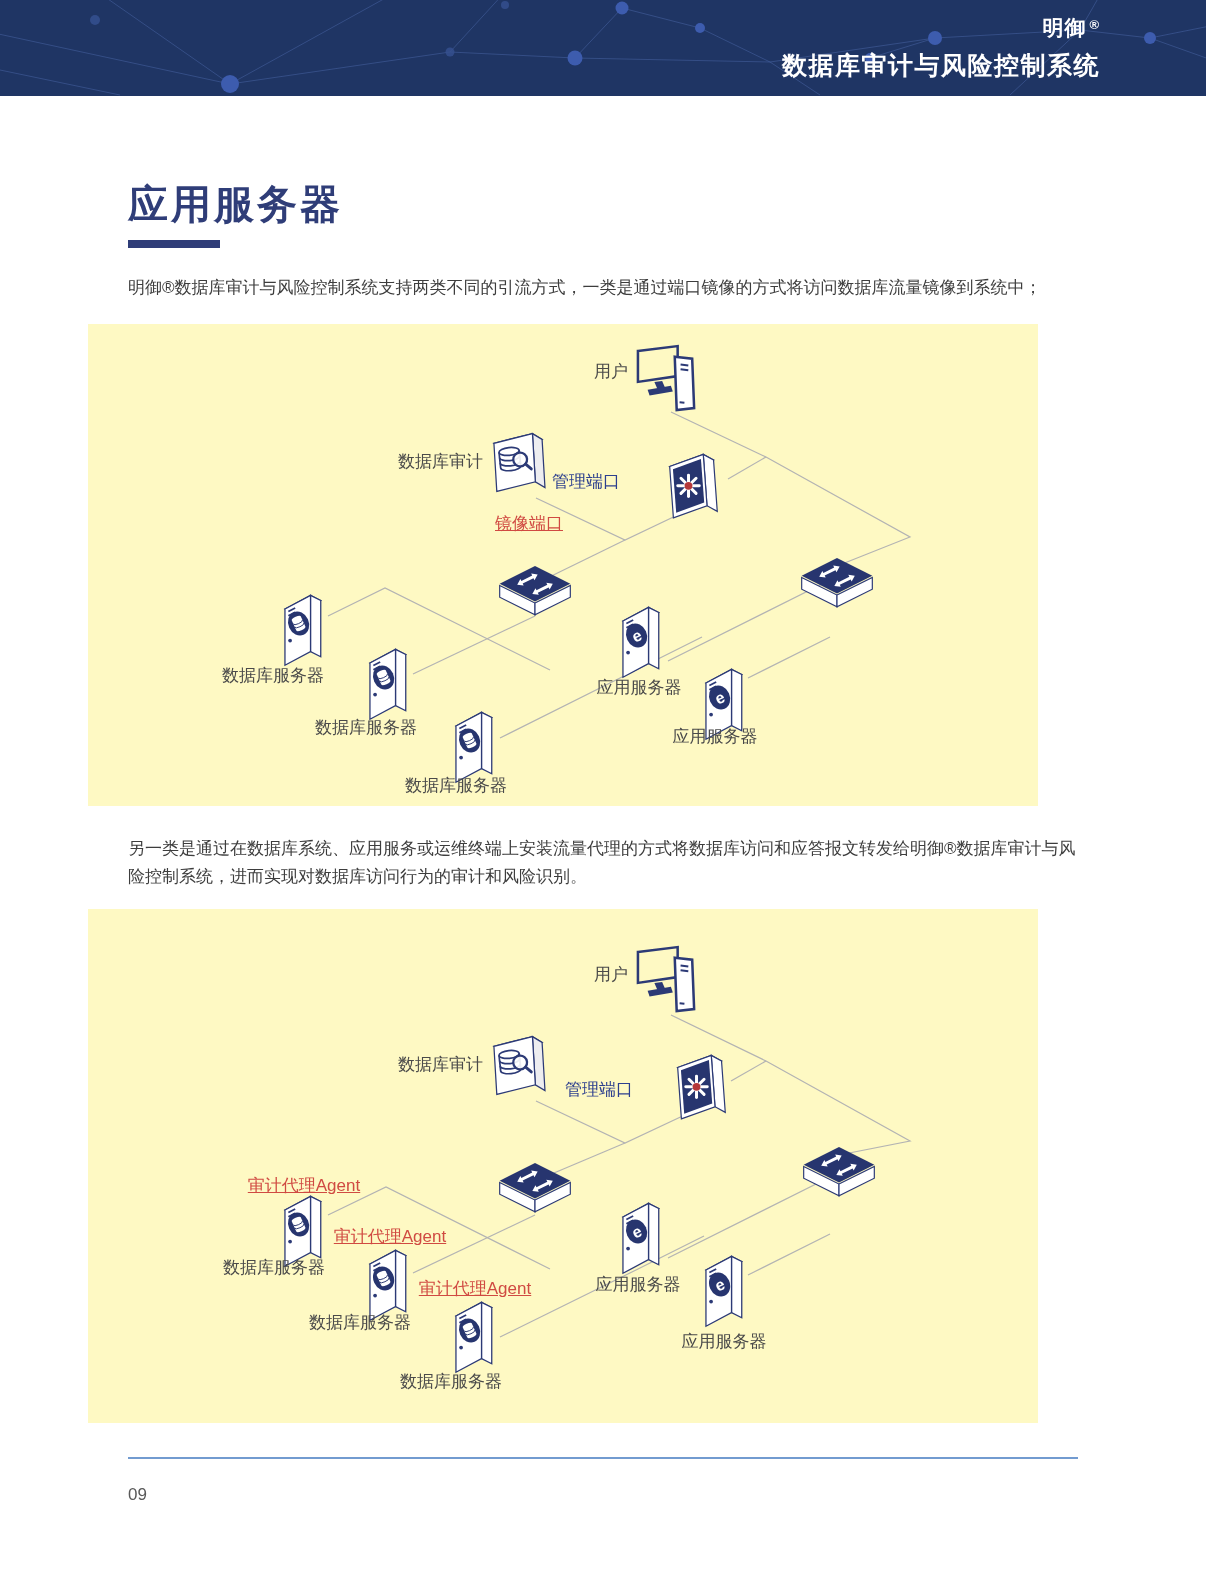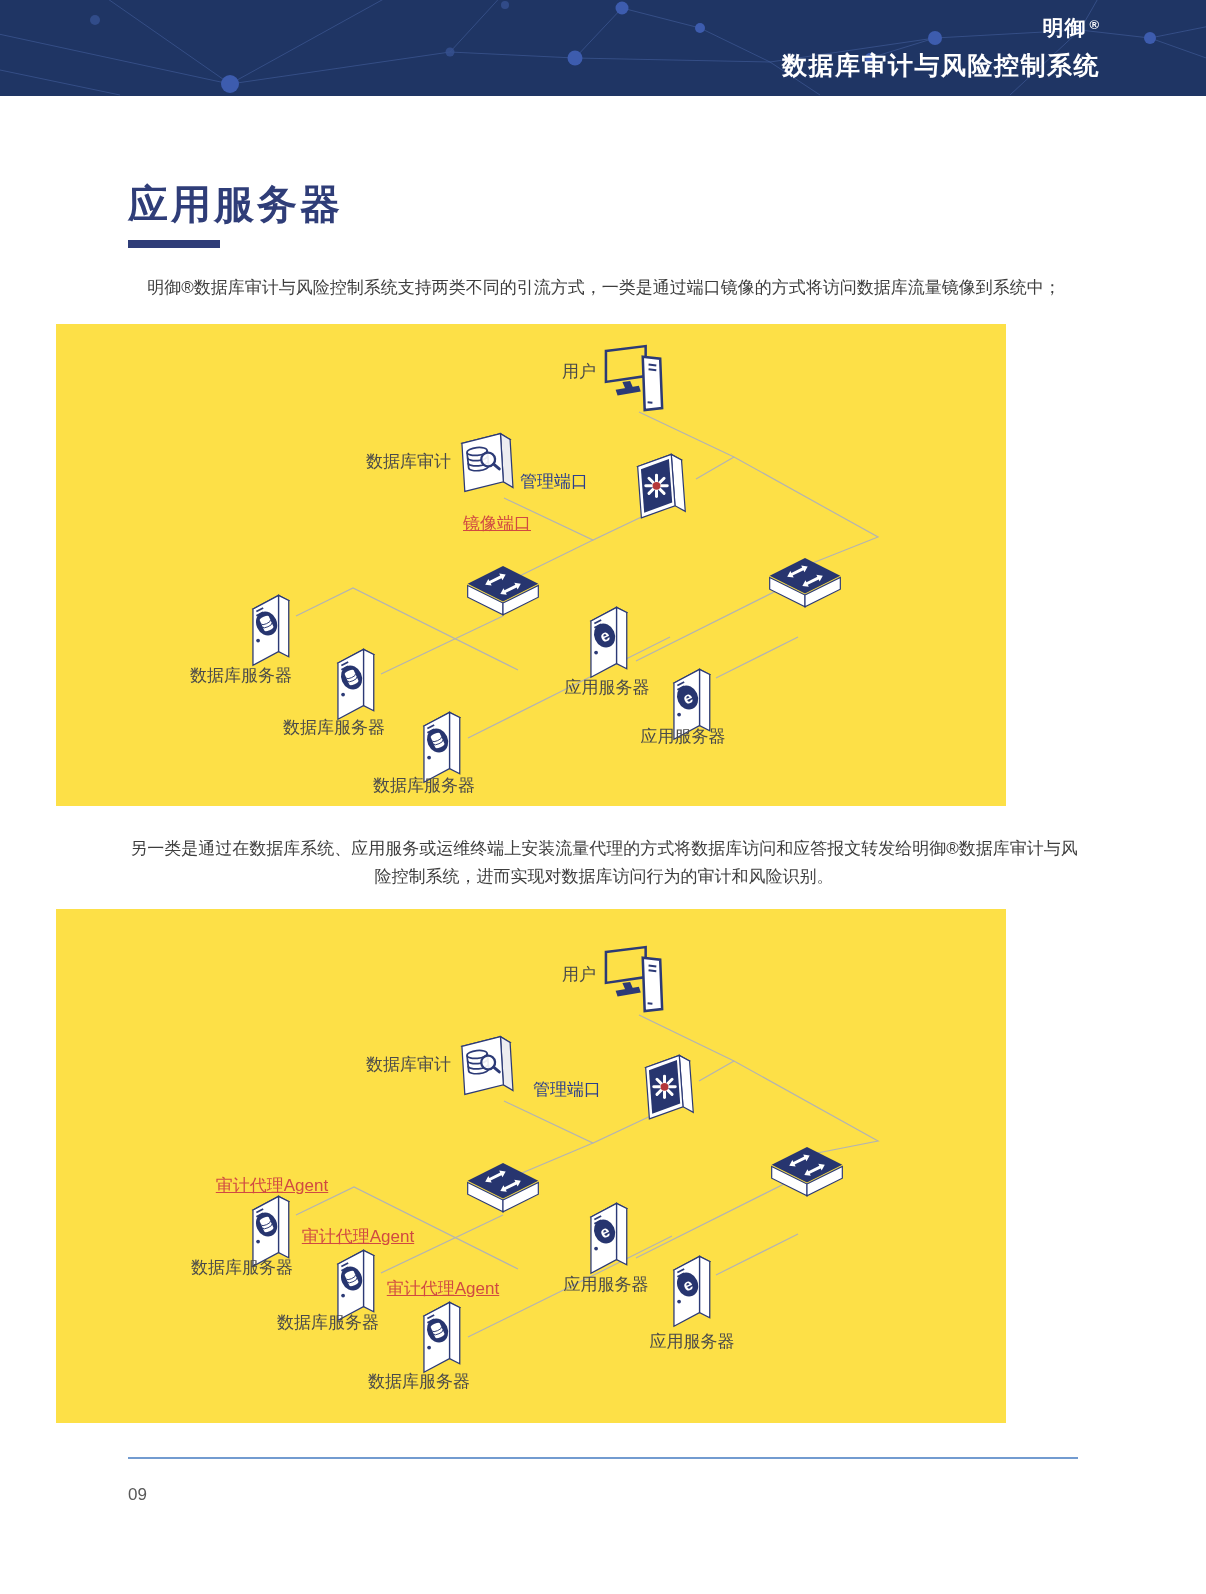--- a/index.html
+++ b/index.html
@@ -8,23 +8,23 @@
     font-family:"Liberation Sans",sans-serif;overflow:hidden;
   }
   .banner{height:96px;background:#1f3564;position:relative;overflow:hidden;}
   .banner svg.bg{position:absolute;left:0;top:0;}
   .banner-text{position:absolute;right:106px;top:14px;text-align:right;color:#fff;z-index:2;}
   .brand-line{font-size:21px;font-weight:bold;letter-spacing:1px;}
   .brand-line .reg{font-size:13px;vertical-align:6px;margin-left:3px;}
   .product-line{font-size:25px;font-weight:bold;margin-top:7px;letter-spacing:1.5px;}
   h1.page-title{margin:86px 0 0 128px;font-size:40px;line-height:1.1;color:#2f3d78;letter-spacing:3px;font-weight:bold;}
   .title-bar{width:92px;height:8px;background:#2f3d78;margin:14px 0 0 128px;}
-  .para{width:952px;margin:26px 0 0 128px;font-size:17px;color:#3d3d3d;line-height:1.65;text-align:center;}
+  .para{width:952px;margin:26px 0 0 128px;font-size:17px;color:#3d3d3d;line-height:1.65;}
   .para.second{margin-top:29px;}
-  .panel{width:950px;margin-left:56px;background:#fde047;position:relative;}
+  .panel{width:950px;margin-left:88px;background:#fef9c3;position:relative;}
   #panel1{height:482px;margin-top:22px;}
   #panel2{height:514px;margin-top:18px;}
   .lines{position:absolute;left:0;top:0;}
   .node{position:absolute;}
   .lbl{position:absolute;font-size:17px;color:#4a4a4a;white-space:nowrap;}
   .lbl.blue{color:#2c3f8e;}
   .lbl.red{color:#d04a42;text-decoration:underline;}
   .lbl.center{text-align:center;}
   .lbl.right{text-align:right;}
   .footer-line{width:950px;margin:34px 0 0 128px;border-top:2px solid #729bd0;height:0;}

